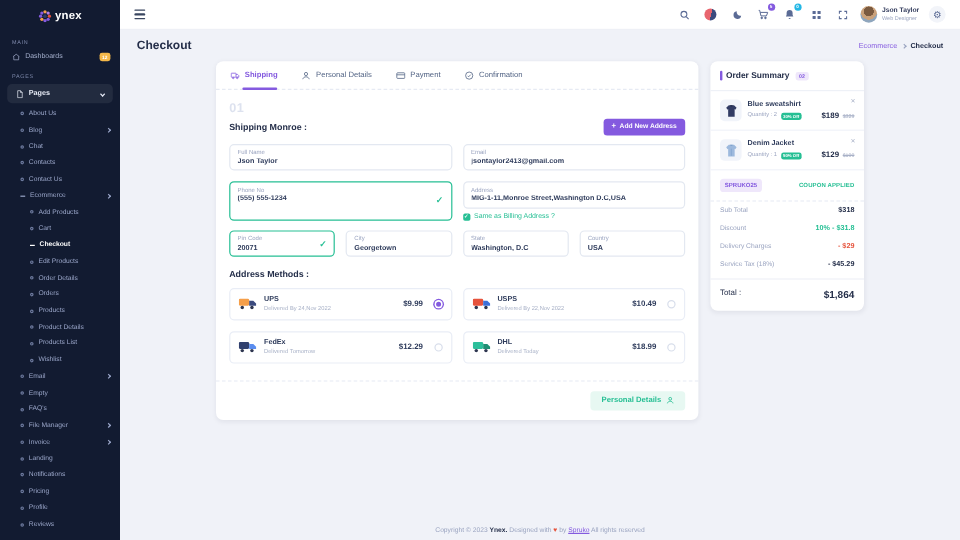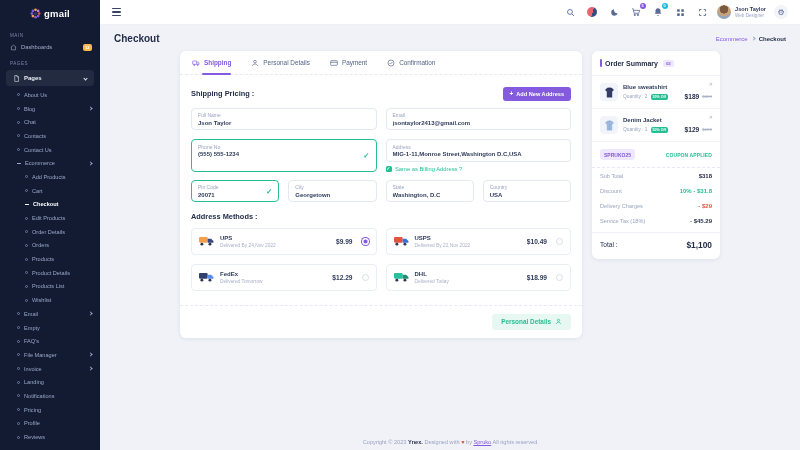--- a/index.html
+++ b/index.html
@@ -126,21 +126,21 @@
         <circle cx="12" cy="4" r="3" fill="#f59f4a"></circle>
         <circle cx="12" cy="20" r="3" fill="#845adf"></circle>
         <circle cx="4" cy="12" r="3" fill="#845adf"></circle>
         <circle cx="20" cy="12" r="3" fill="#e6533c"></circle>
         <circle cx="6.3" cy="6.3" r="3" fill="#845adf"></circle>
         <circle cx="17.7" cy="6.3" r="3" fill="#b07ce8"></circle>
         <circle cx="6.3" cy="17.7" r="3" fill="#f59f4a"></circle>
         <circle cx="17.7" cy="17.7" r="3" fill="#845adf"></circle>
         <circle cx="12" cy="12" r="3.4" fill="#2d3a63"></circle>
       </svg>
-    <span class="logo-text">gmail</span>
+    <span class="logo-text">ynex</span>
   </div>
   <div class="cat">Main</div>
   <div class="nav-top">
     <svg width="7" height="7" viewBox="0 0 24 24" fill="none" stroke="currentColor" stroke-width="2">
         <path d="M3 11l9-7 9 7"></path>
         <path d="M5 10v10h14V10"></path>
       </svg>
     <span>Dashboards</span>
     <span class="badge-12">12</span>
   </div>
@@ -366,22 +366,23 @@
           <div class="tab">
             <svg width="8" height="8" viewBox="0 0 24 24" fill="none" stroke="currentColor" stroke-width="2">
                 <circle cx="12" cy="12" r="9"></circle>
                 <path d="M8 12.5l2.5 2.5L16 9.5"></path>
               </svg>
             <span>Confirmation</span>
           </div>
         </div>
 
         <div class="card-body">
+          <div class="step-num">01</div>
           <div class="sec-head">
-            <div class="sec-title">Shipping Pricing :</div>
+            <div class="sec-title">Shipping Monroe :</div>
             <div class="add-btn">
               <span class="plus">+</span>
               <span>Add New Address</span>
             </div>
           </div>
 
           <div class="grid2">
             <div class="field">
               <div class="flabel">Full Name</div>
               <div class="fvalue">Json Taylor</div>
@@ -561,21 +562,21 @@
         <div class="tot-row">
           <span>Delivery Charges</span>
           <span class="tot-val red">- $29</span>
         </div>
         <div class="tot-row">
           <span>Service Tax (18%)</span>
           <span class="tot-val">- $45.29</span>
         </div>
         <div class="grand">
           <span class="grand-label">Total :</span>
-          <span class="grand-val">$1,100</span>
+          <span class="grand-val">$1,864</span>
         </div>
       </div>
     </div>
   </div>
 
   <div class="footer">
     <span>Copyright © 2023</span>
     <span class="fb">Ynex.</span>
     <span>Designed with</span>
     <span class="heart">♥</span>

